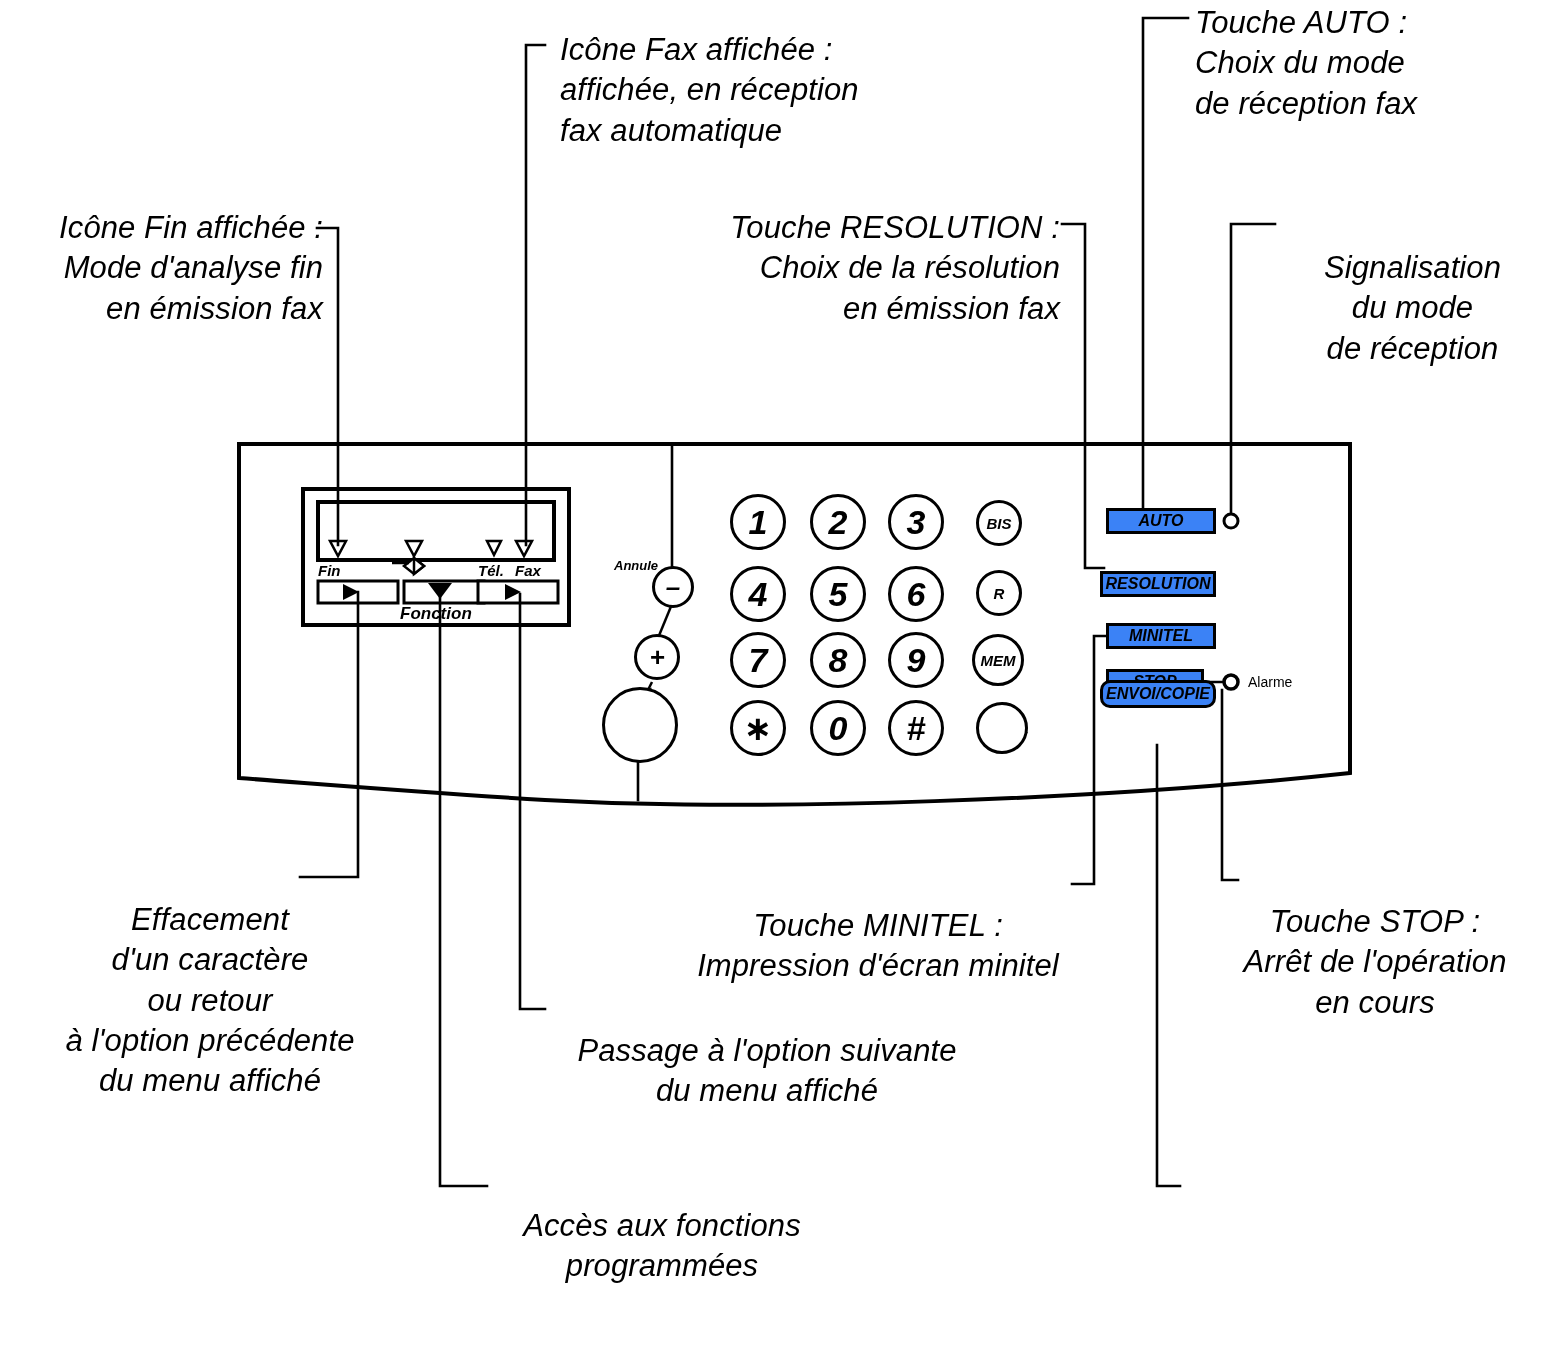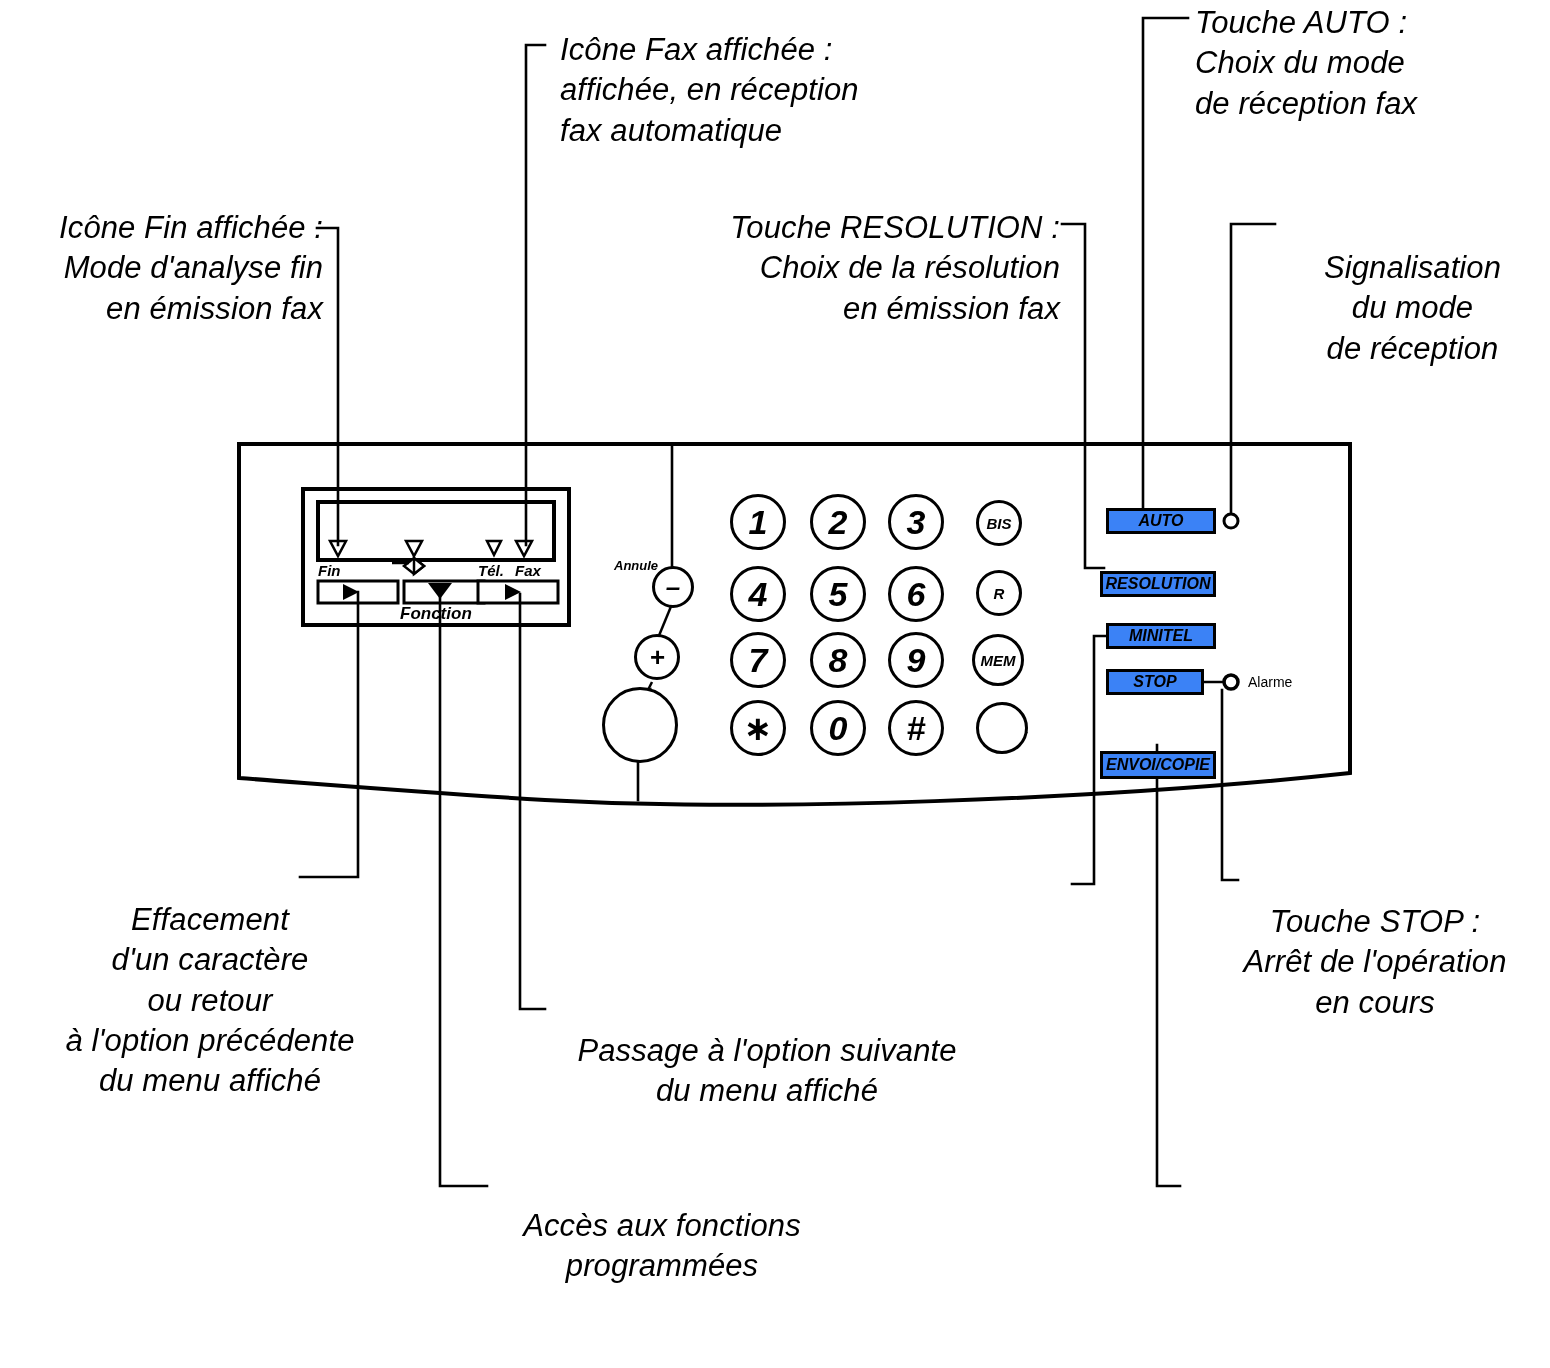--- a/index.html
+++ b/index.html
@@ -182,21 +182,21 @@
   </div>
   <div class="rectbtn" style="left:1100px;top:555px;width:116px;height:26px;margin-top:16px;">
     <div class="rectbtn-lbl">RESOLUTION</div>
   </div>
   <div class="rectbtn" style="left:1106px;top:623px;width:110px;height:26px;">
     <div class="rectbtn-lbl">MINITEL</div>
   </div>
   <div class="rectbtn" style="left:1106px;top:669px;width:98px;height:26px;">
     <div class="rectbtn-lbl">STOP</div>
   </div>
-  <div class="rectbtn" style="left:1100px;top:751px;width:116px;height:28px;">
+  <div class="rectbtn" style="left:1100px;top:680px;width:116px;height:28px;border-radius:10px;">
     <div class="rectbtn-lbl">ENVOI/COPIE</div>
   </div>
 
   <div class="anno right" style="left:18px;top:208px;width:305px;">Icône Fin affichée :
 Mode d'analyse fin
 en émission fax</div>
 
   <div class="anno left" style="left:560px;top:30px;width:420px;">Icône Fax affichée :
 affichée, en réception
 fax automatique</div>
@@ -212,20 +212,22 @@
   <div class="anno center" style="left:1285px;top:208px;width:255px;">Signalisation
 du mode
 de réception</div>
 
   <div class="anno center" style="left:35px;top:860px;width:350px;">Effacement
 d'un caractère
 ou retour
 à l'option précédente
 du menu affiché</div>
 
+  <div class="anno center" style="left:668px;top:866px;width:420px;">Touche MINITEL :
+Impression d'écran minitel</div>
 
   <div class="anno center" style="left:1215px;top:862px;width:320px;">Touche STOP :
 Arrêt de l'opération
 en cours</div>
 
   <div class="anno center" style="left:552px;top:991px;width:430px;">Passage à l'option suivante
 du menu affiché</div>
 
   <div class="anno center" style="left:492px;top:1166px;width:340px;">Accès aux fonctions
 programmées</div>

